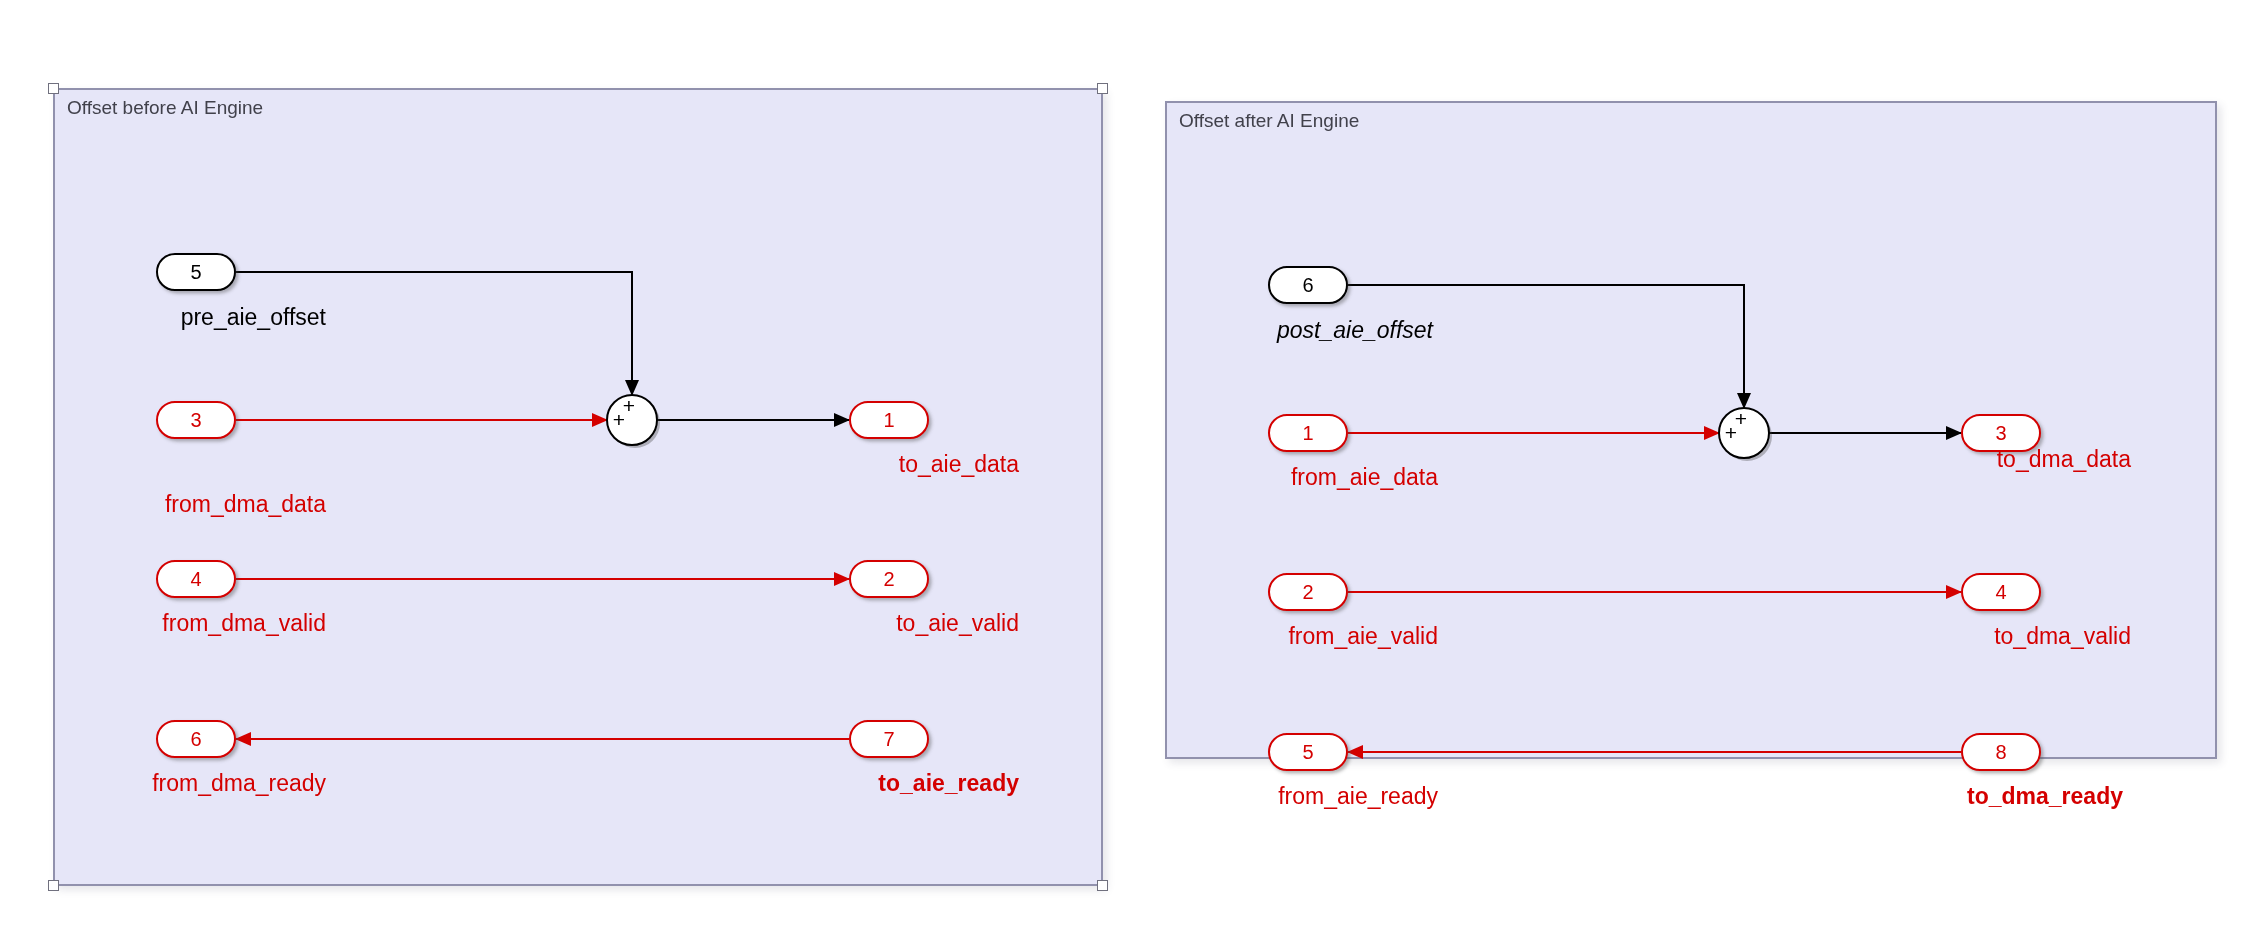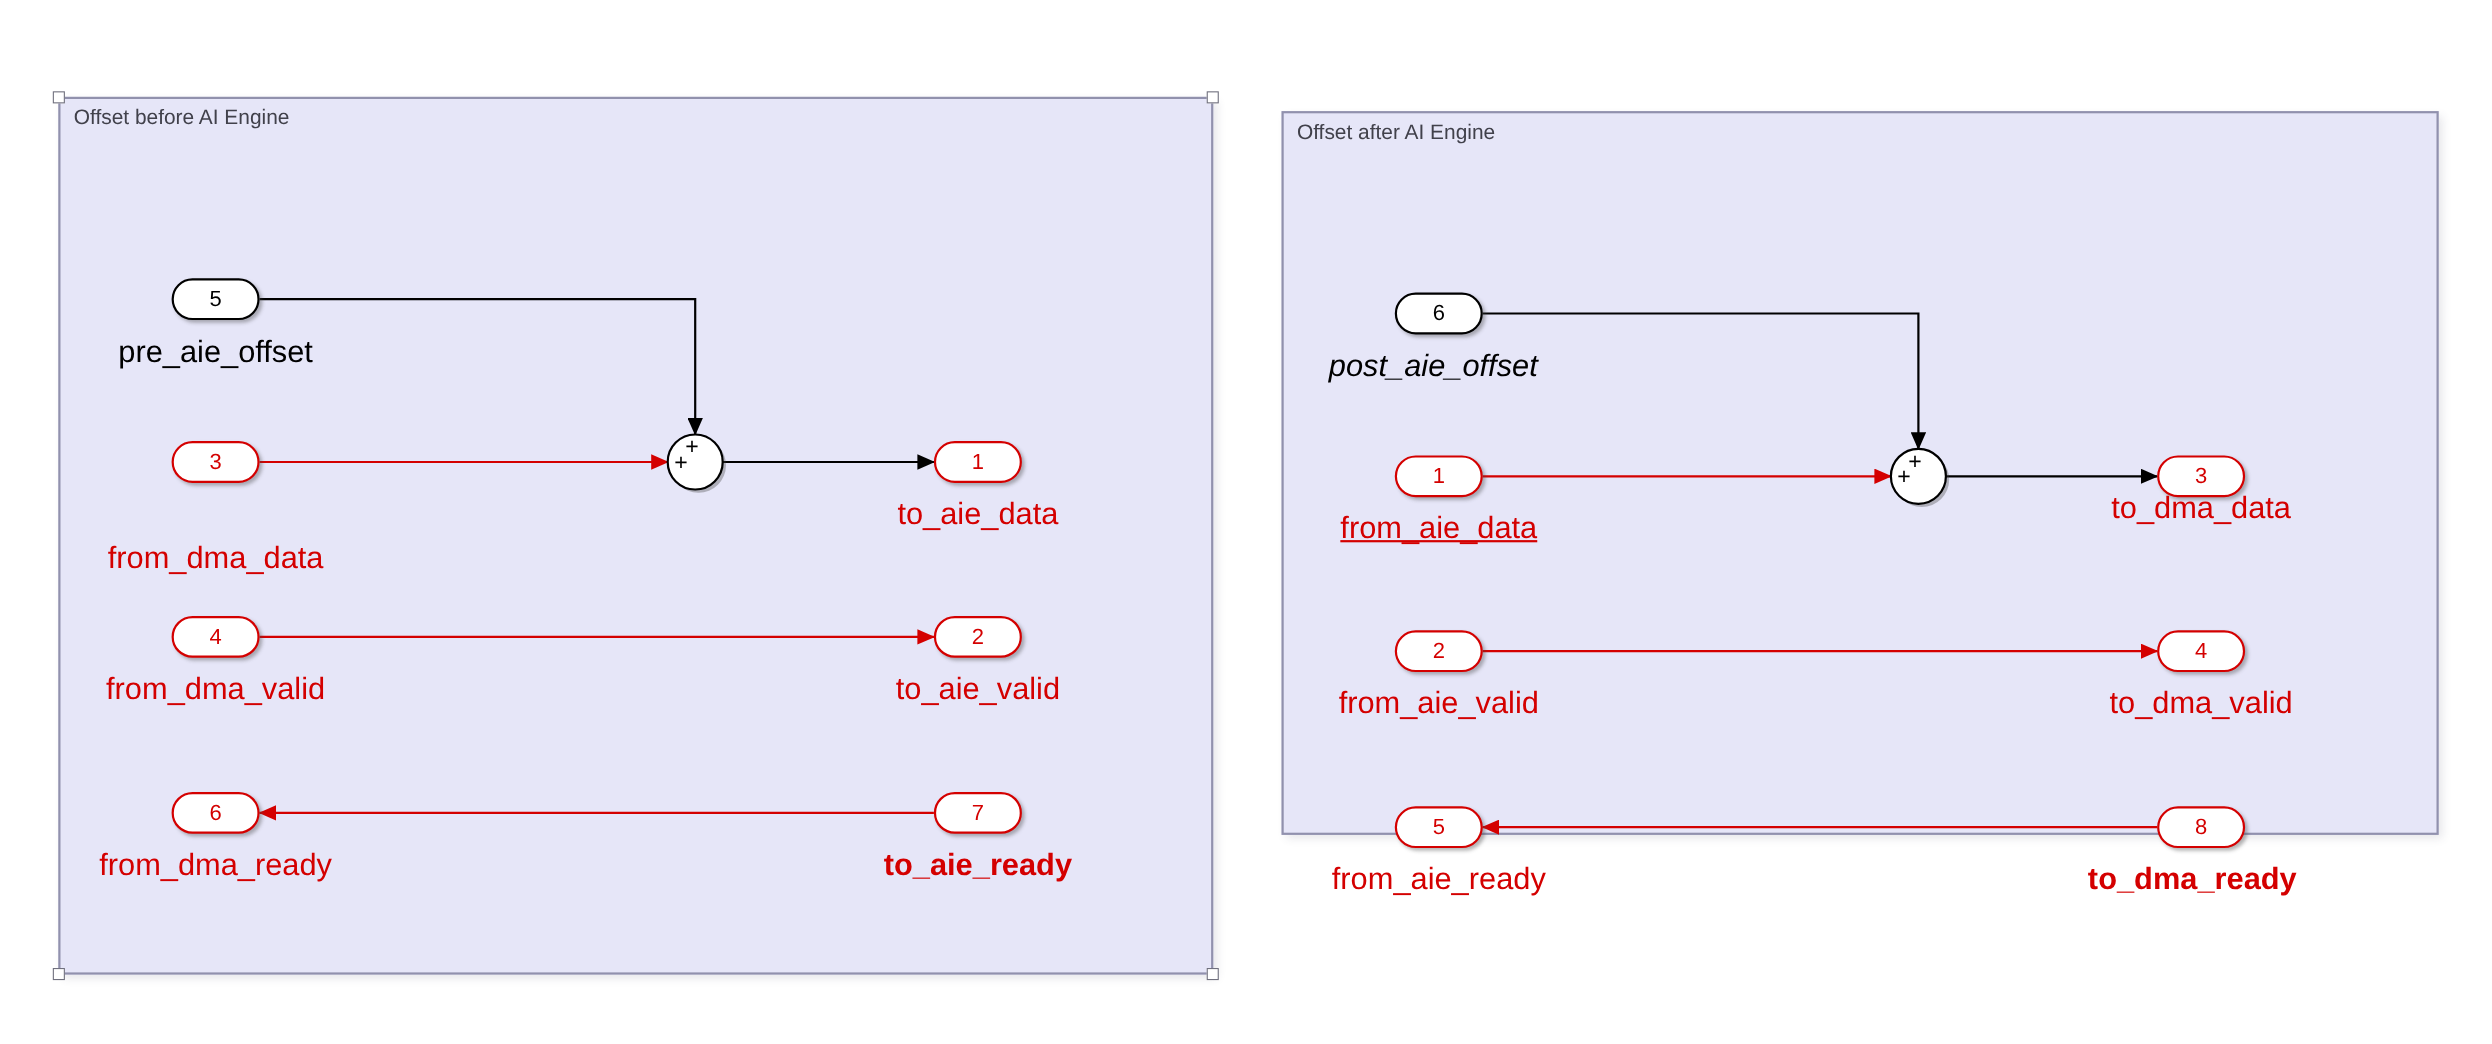--- a/index.html
+++ b/index.html
@@ -33,22 +33,22 @@
     position:absolute; width:80px; height:38px;
     border-radius:19px; background:#ffffff;
     display:flex; align-items:center; justify-content:center;
     font-size:20px;
     box-shadow:2.5px 2.5px 3.5px rgba(70,70,70,0.4);
   }
   .port.black { border:2px solid var(--signal-black,#000); color:var(--signal-black,#000); }
   .port.red   { border:2px solid var(--signal-red,#d40000); color:var(--signal-red,#d40000); }
 
   .port-label {
-    position:absolute; width:260px; text-align:center;
-    font-size:28px; white-space:nowrap;
+    position:absolute; width:260px; text-align:right;
+    font-size:23px; white-space:nowrap;
   }
   .port-label.black { color:#000; }
   .port-label.red { color:var(--signal-red,#d40000); }
 
   .handle {
     position:absolute; width:11px; height:11px;
     background:#ffffff; border:1.5px solid #70707e;
   }
 </style>
 </head>
@@ -145,21 +145,21 @@
     </svg>
 
     <div class="port black" style="left:101px; top:163px;">
       <span>6</span>
     </div>
     <div class="port-label black" style="left:6px; top:214px;font-style:italic;">post_aie_offset</div>
 
     <div class="port red" style="left:101px; top:311px;">
       <span>1</span>
     </div>
-    <div class="port-label red" style="left:11px; top:361px;text-decoration:underline;">from_aie_data</div>
+    <div class="port-label red" style="left:11px; top:361px;">from_aie_data</div>
     <div class="port red" style="left:794px; top:311px;">
       <span>3</span>
     </div>
     <div class="port-label red" style="left:704px; top:343px;">to_dma_data</div>
 
     <div class="port red" style="left:101px; top:470px;">
       <span>2</span>
     </div>
     <div class="port-label red" style="left:11px; top:520px;">from_aie_valid</div>
     <div class="port red" style="left:794px; top:470px;">

